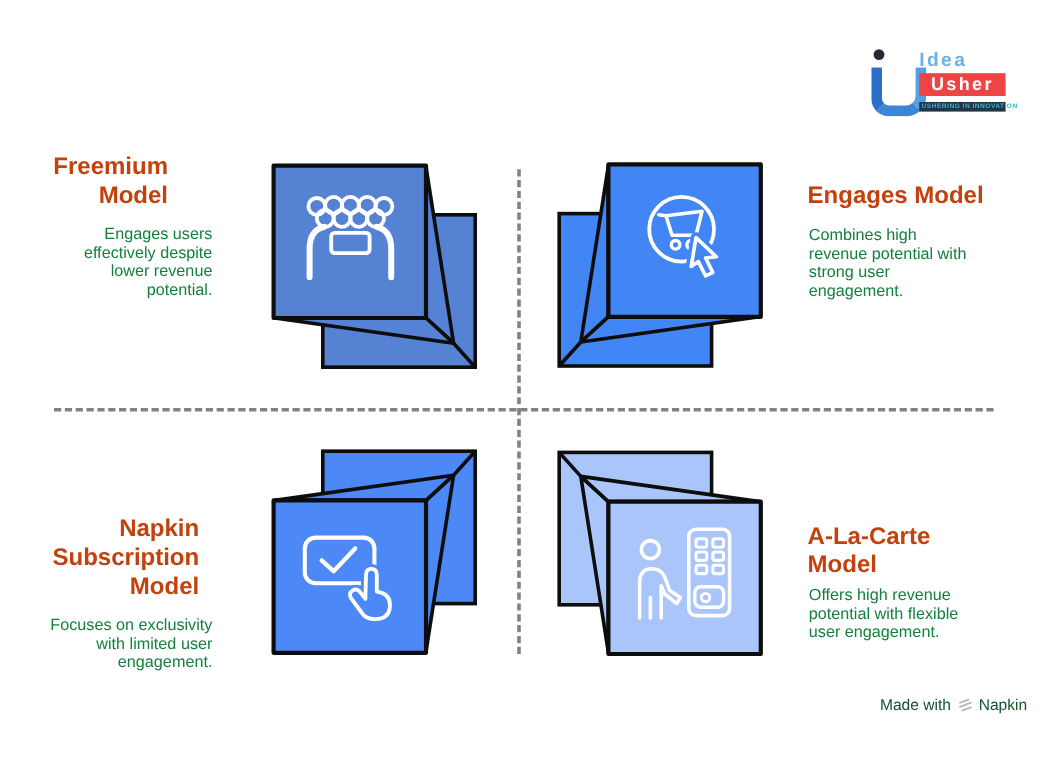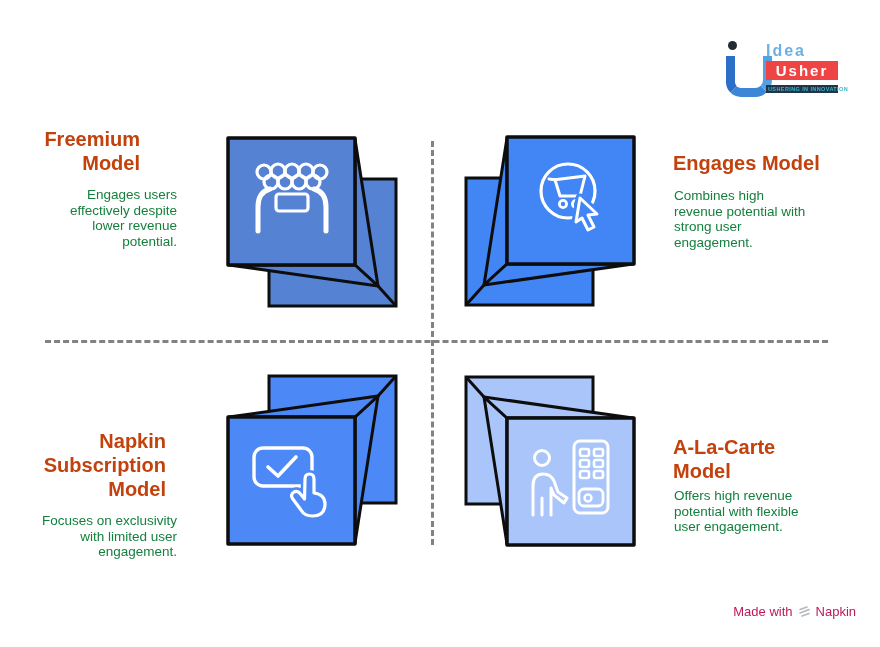--- a/index.html
+++ b/index.html
@@ -43,22 +43,22 @@
   .logo-dot{position:absolute;left:6px;top:3px;width:9px;height:9px;border-radius:50%;}
   .logo-u{position:absolute;left:4px;top:18px;width:28px;height:32px;
           border-style:solid;border-width:0 9px 9px 9px;border-radius:0 0 17px 15px;}
   .logo-idea{position:absolute;left:44px;top:4px;font-size:16px;font-weight:700;letter-spacing:2px;}
   .logo-usher{position:absolute;left:44px;top:23px;width:62px;padding:1px 5px;
               font-size:15px;font-weight:700;letter-spacing:2px;text-align:center;}
   .logo-tagline{position:absolute;left:44px;top:47px;width:68px;padding:1px 2px;
                 font-size:5.5px;font-weight:700;letter-spacing:.4px;text-align:center;white-space:nowrap;}
 
   
-  .made-with{position:absolute;right:24px;top:604px;display:flex;align-items:center;gap:5px;
-             font-size:13px;color:#be185d;}
+  .made-with{position:absolute;right:24px;top:580px;display:flex;align-items:center;gap:5px;
+             font-size:13px;color:#14532d;}
 </style>
 </head>
 <body>
 
 <div id="canvas">
 
   <div class="divider-h"></div>
   <div class="divider-v"></div>
 
   <div class="logo">

